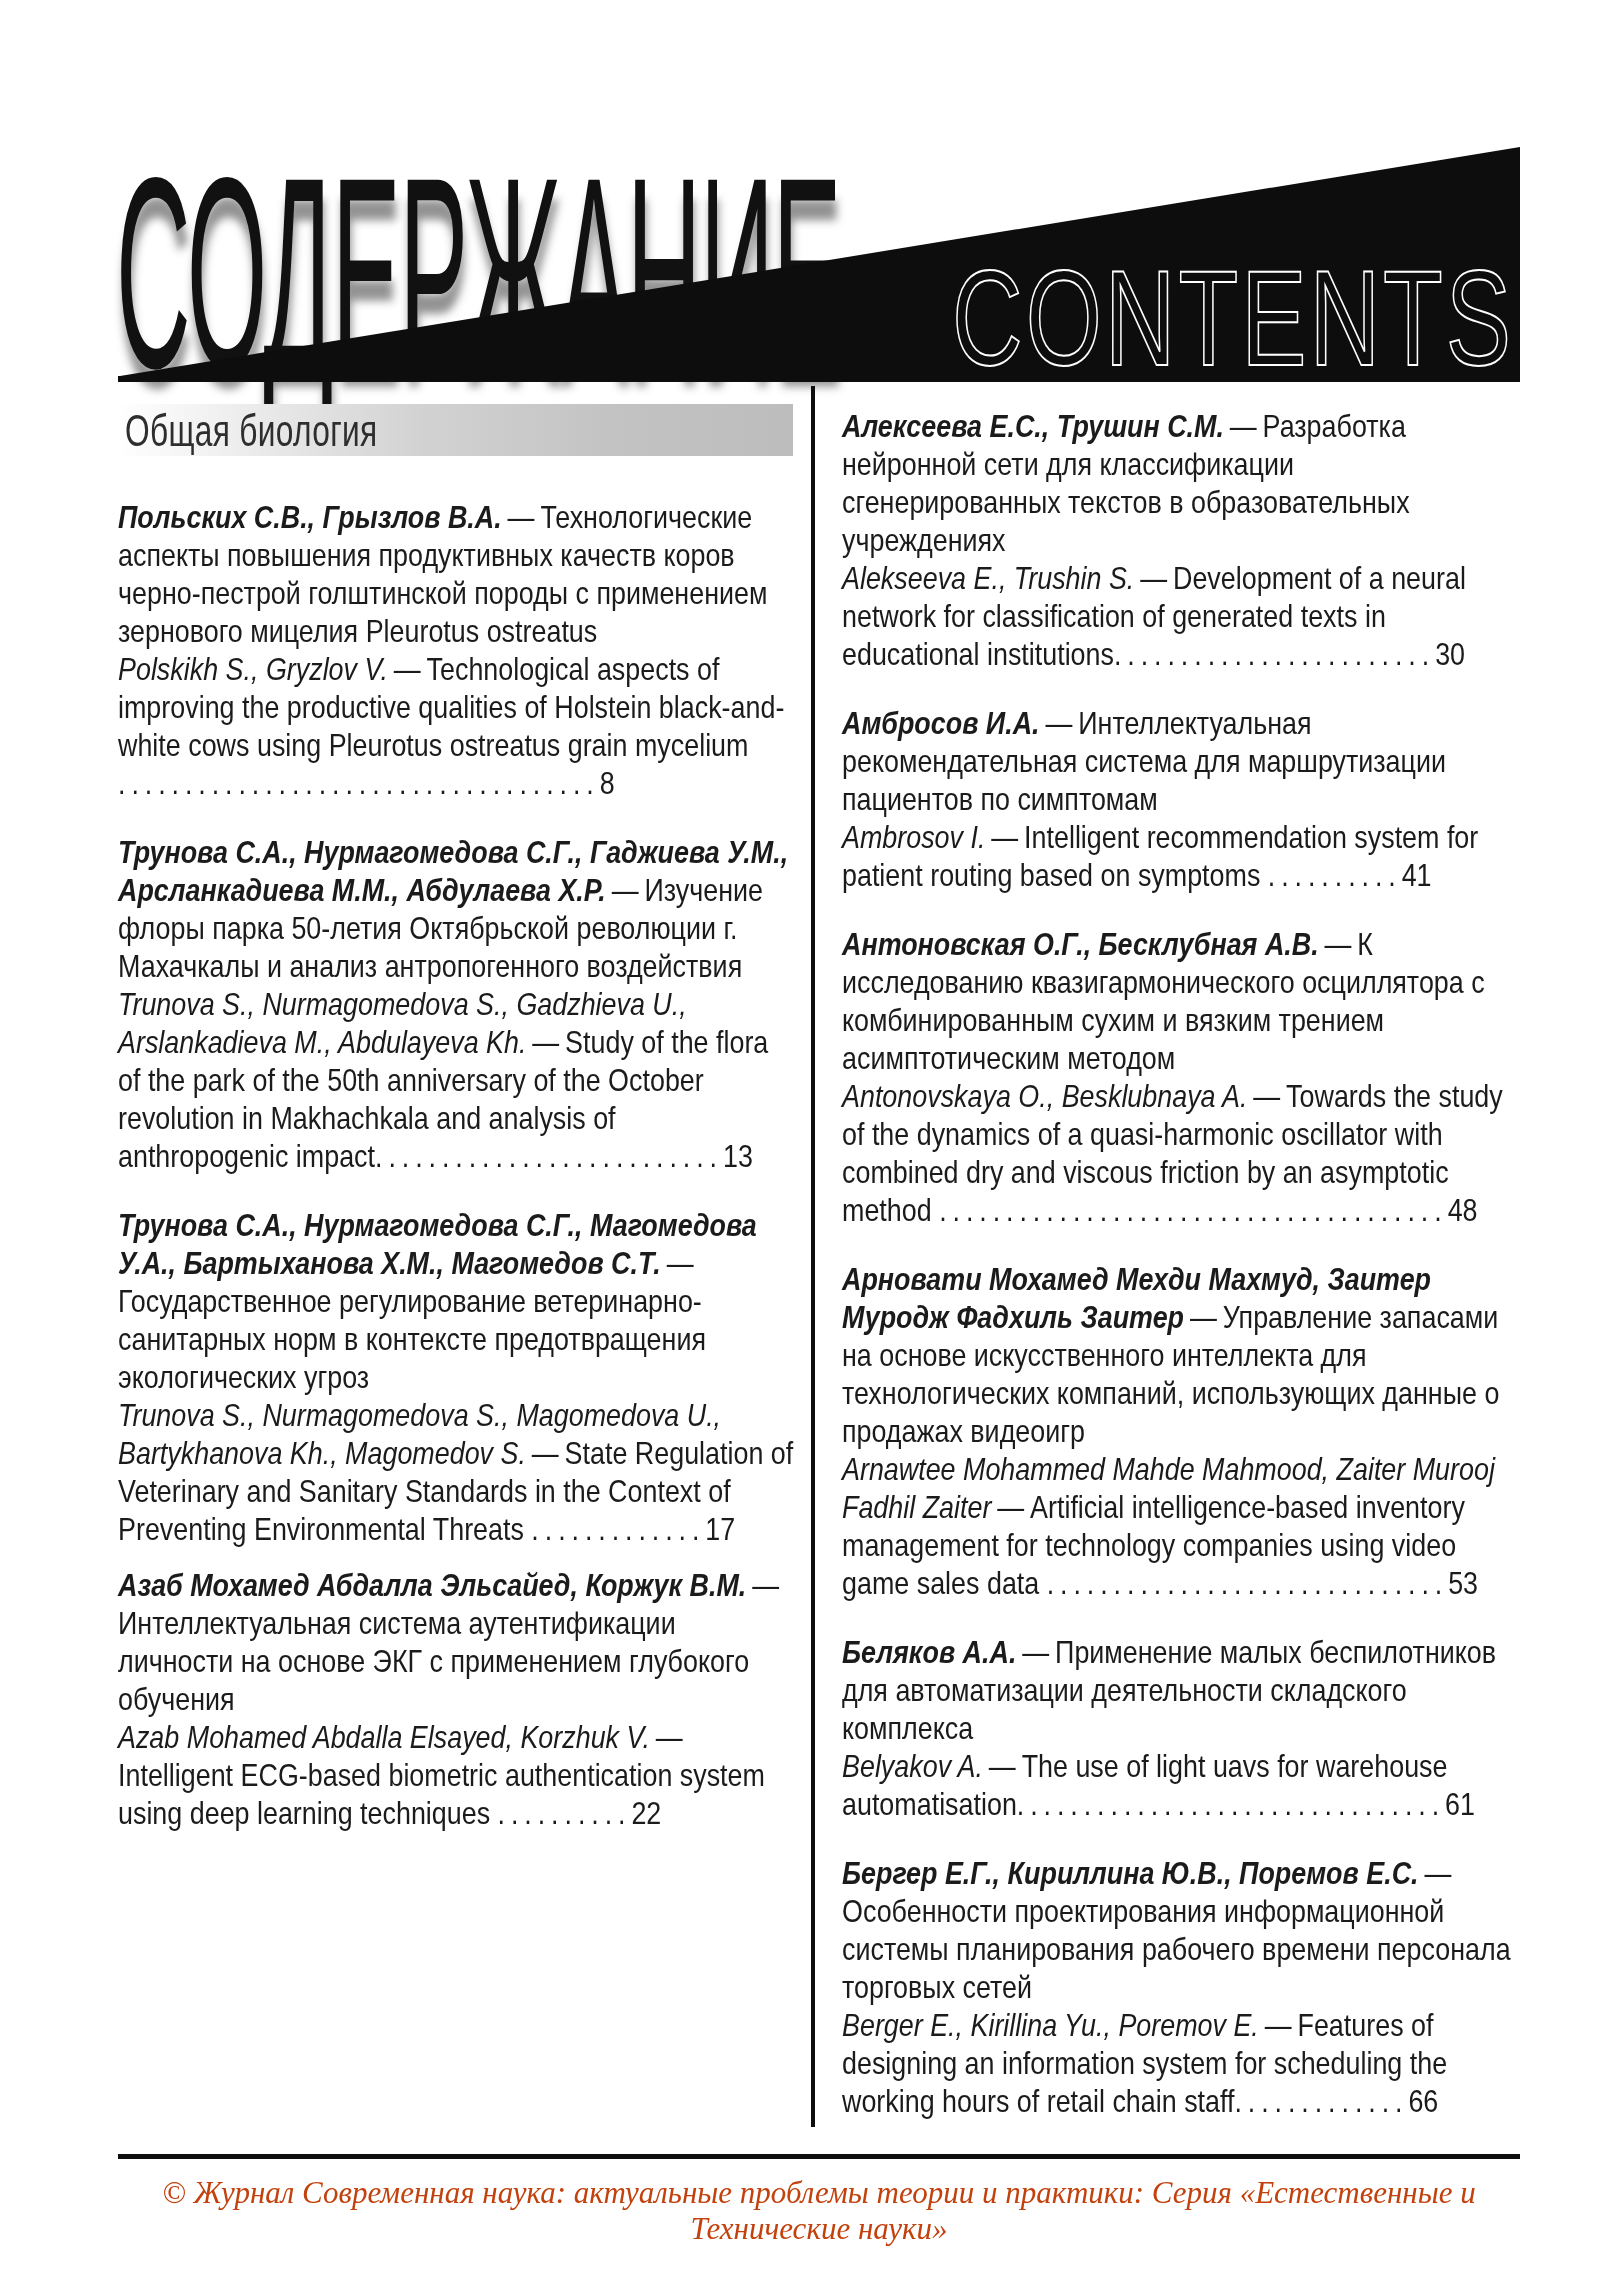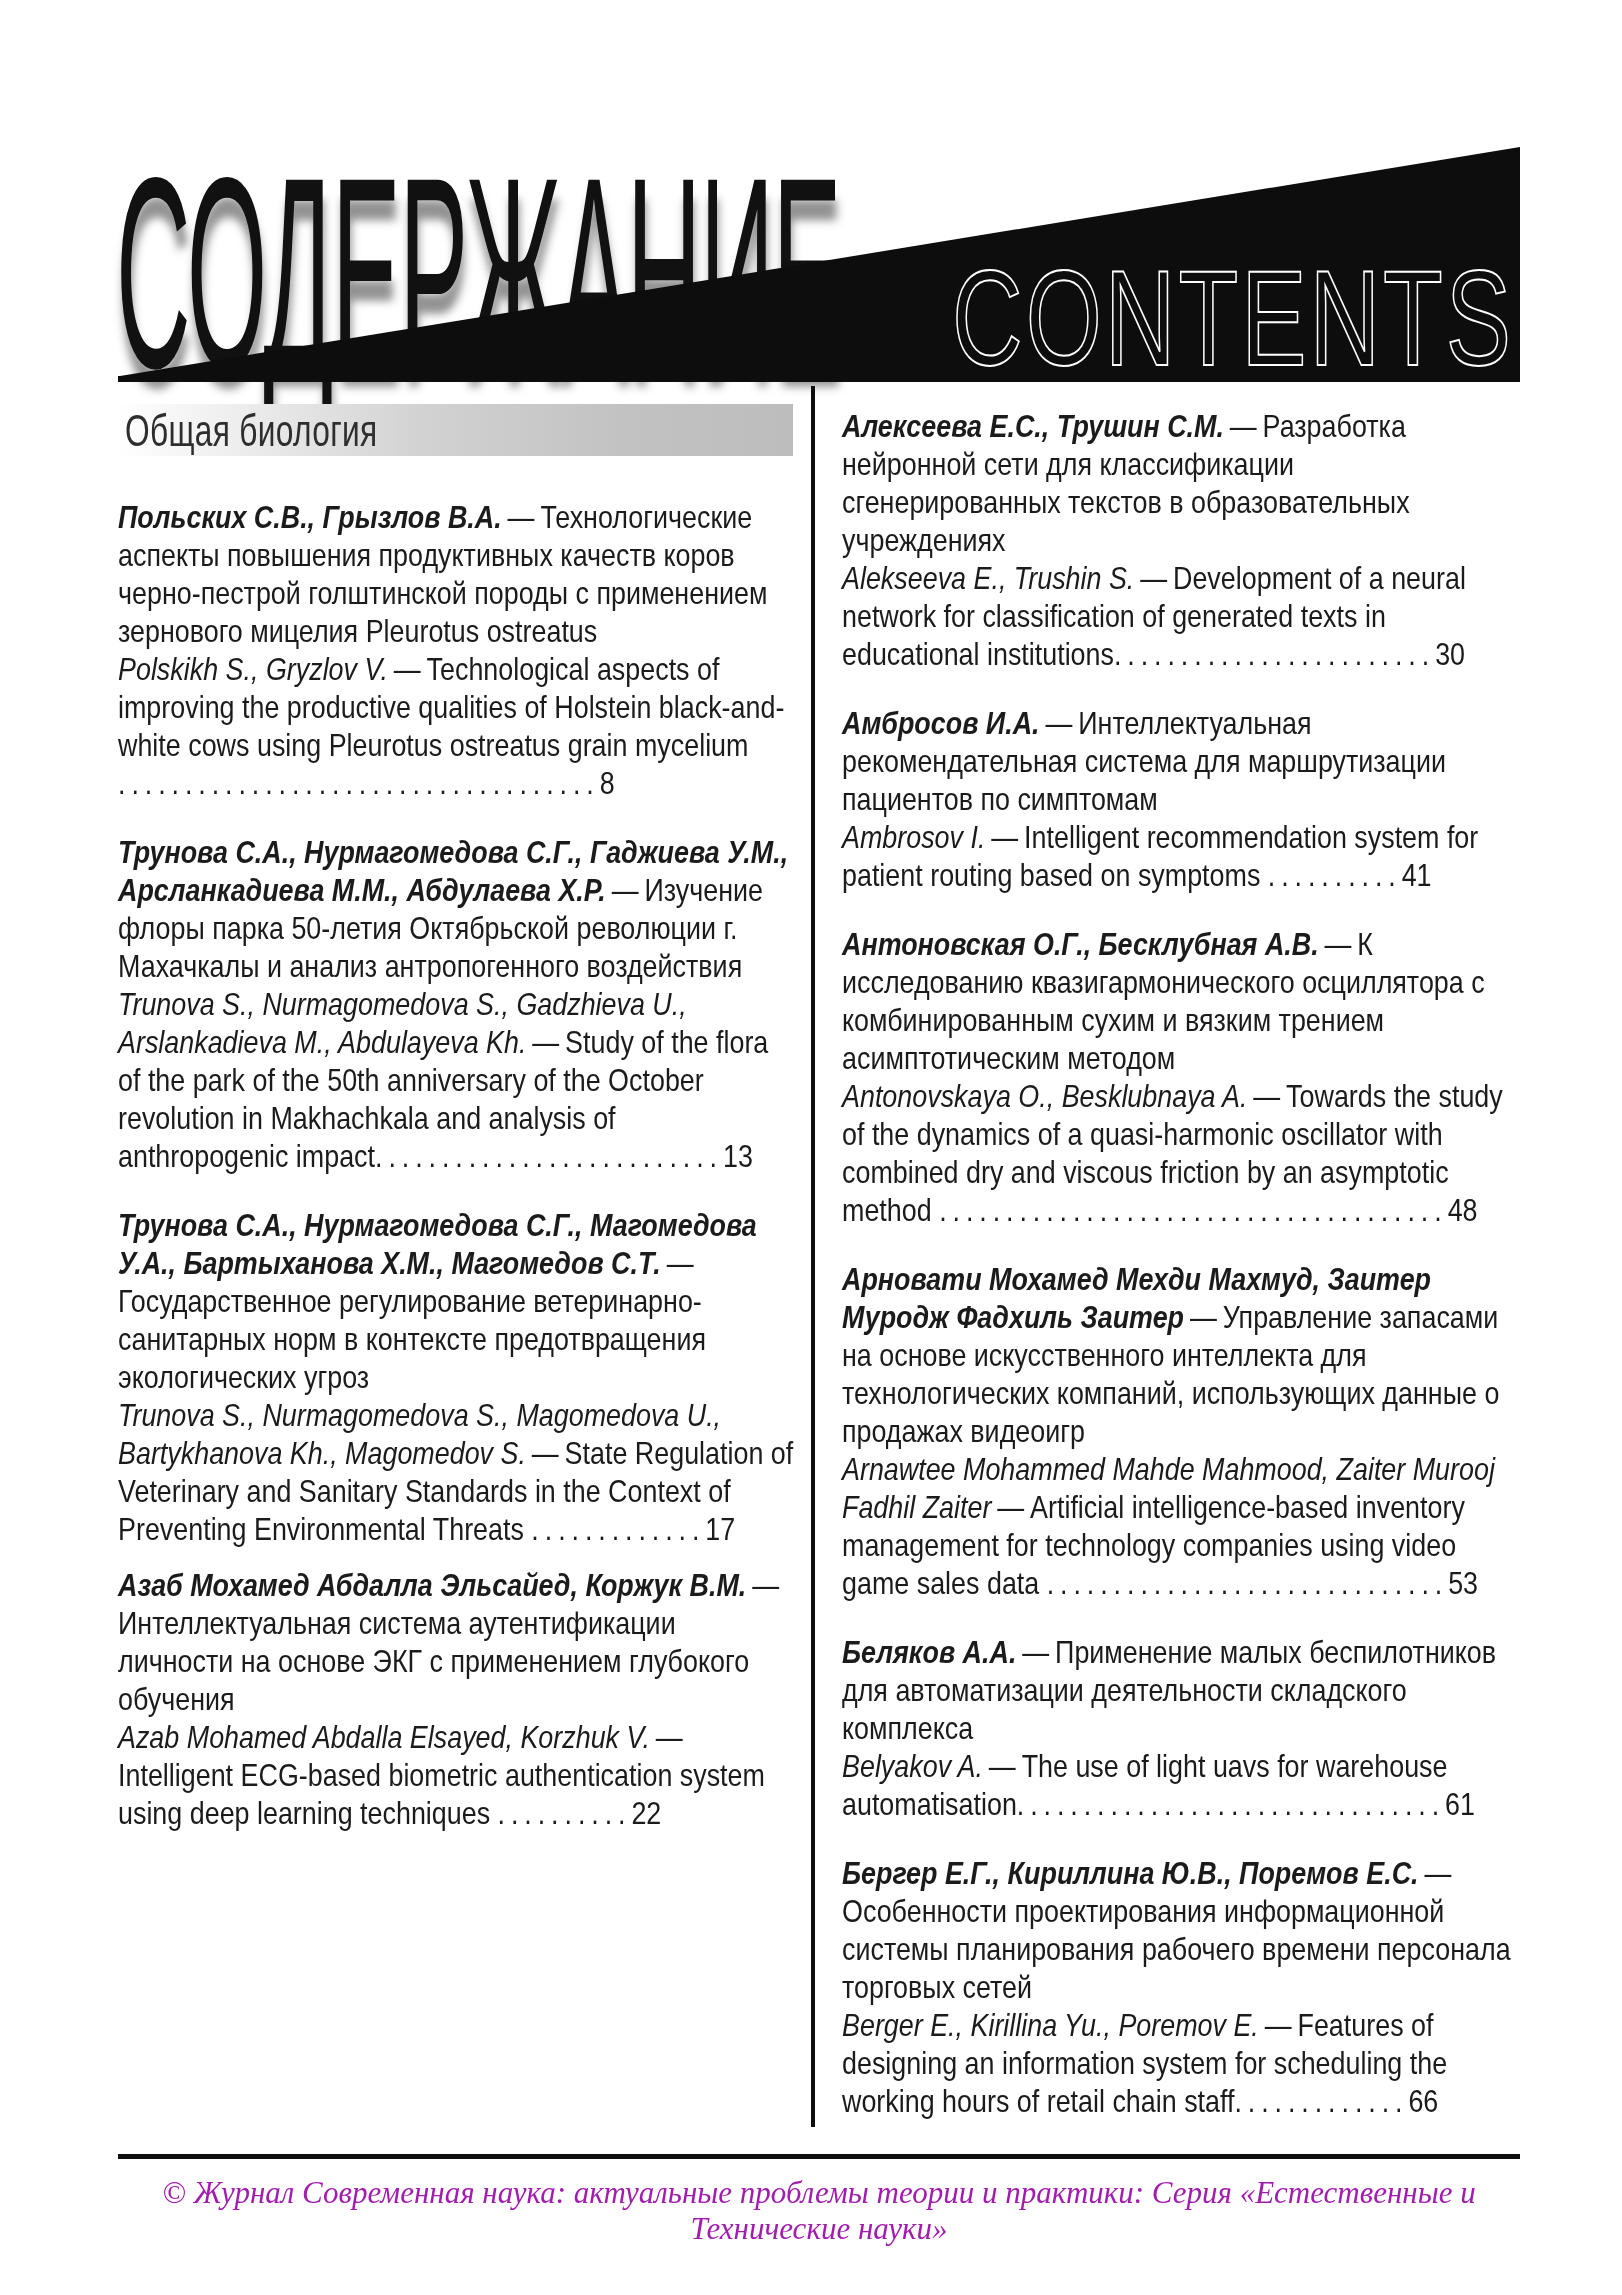--- a/index.html
+++ b/index.html
@@ -52,21 +52,21 @@
   .entry p{margin:0;font-size:32px;line-height:38px;}
   .ru-authors{font-weight:700;font-style:italic;}
   .en-authors{font-style:italic;}
   .sep{margin:0 0.22em;}
   .dots{letter-spacing:0.22em;}
   .entry-tight{margin-bottom:18.3px;}
   
   .footer-rule{position:absolute;left:118px;top:2154px;width:1402px;height:5.2px;background:#0d0d0d;}
   .footer-text{
     position:absolute;left:118px;top:2175px;width:1402px;text-align:center;
-    font-family:"Liberation Serif",serif;font-style:italic;font-size:31px;color:#a21caf;
+    font-family:"Liberation Serif",serif;font-style:italic;font-size:31px;color:#c2410c;
   }
 </style>
 </head>
 <body>
 
 <div class="hdr-title-ru">СОДЕРЖАНИЕ</div>
 <div class="hdr-triangle"></div>
 <div class="hdr-title-en">CONTENTS</div>
 <div class="hdr-rule"></div>
 

